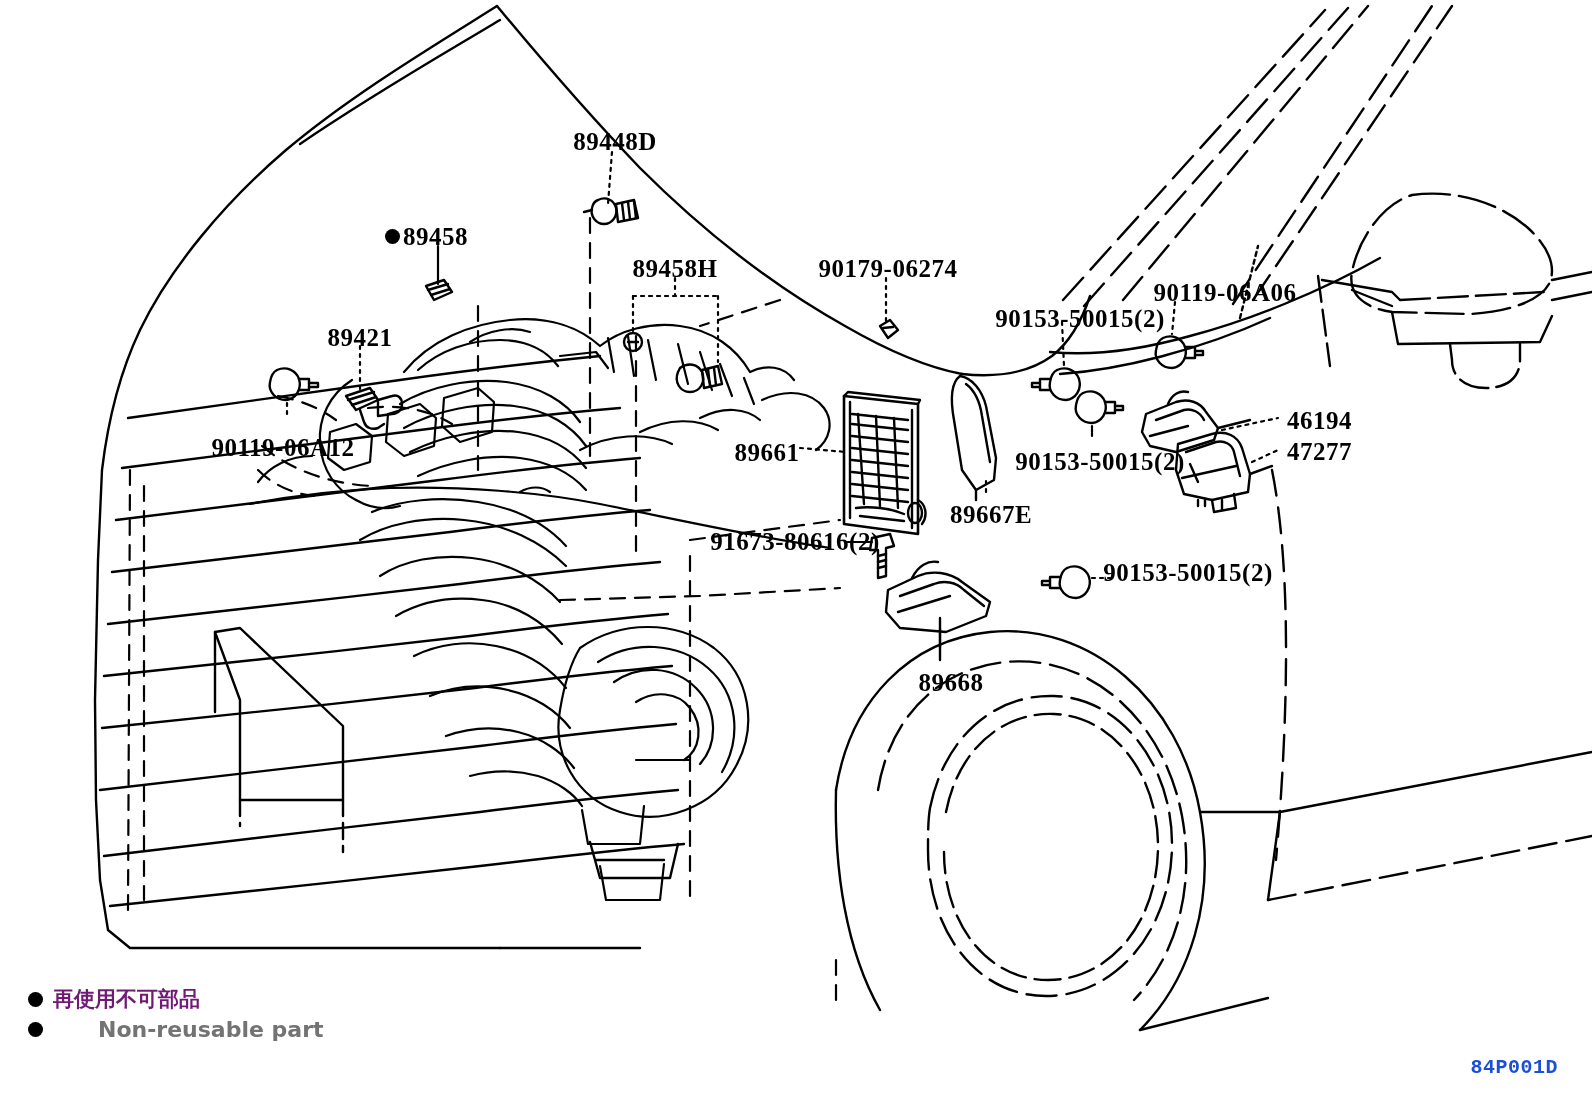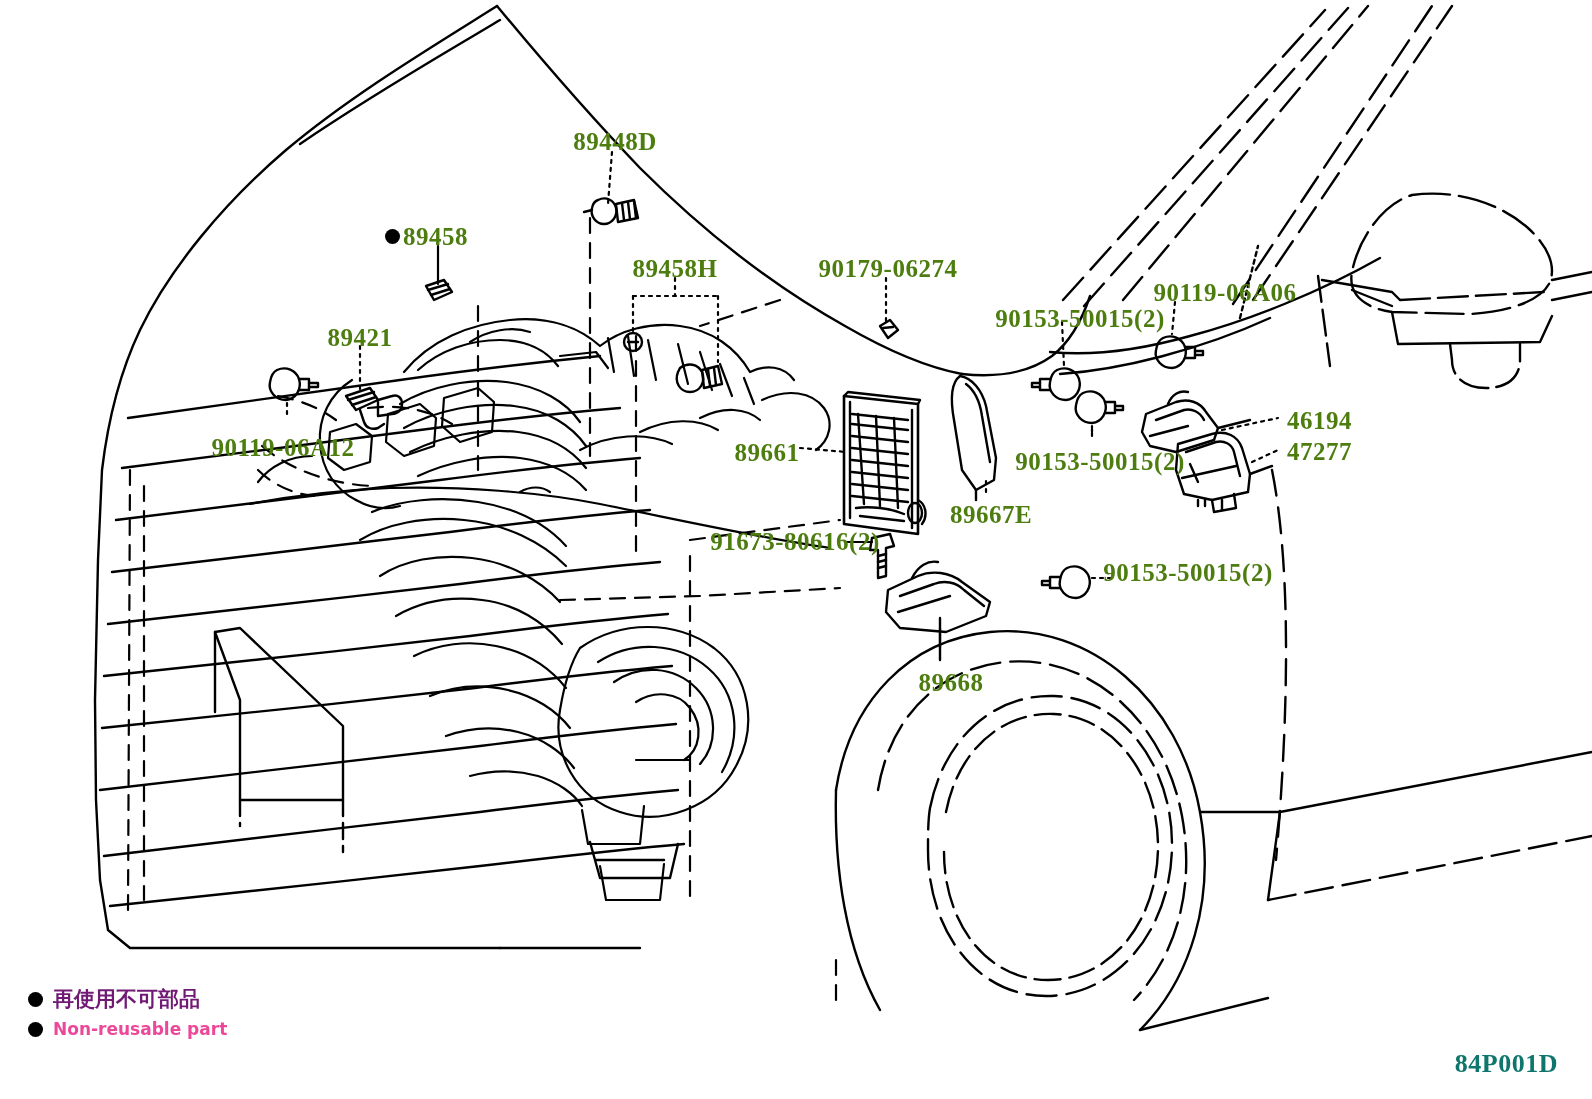--- a/index.html
+++ b/index.html
@@ -24,21 +24,21 @@
     top: 0;
     width: 1592px;
     height: 1099px;
   }
   .callout {
     position: absolute;
     font-family: "Liberation Serif", "DejaVu Serif", serif;
     font-weight: bold;
     font-size: 25px;
     letter-spacing: 0.5px;
-    color: #4d7c0f;
+    color: #000000;
     white-space: nowrap;
     line-height: 1;
   }
   .callout.ctr { transform: translateX(-50%); }
   .callout .bullet {
     display: inline-block;
     width: 15px;
     height: 15px;
     border-radius: 50%;
     background: #000;
@@ -64,32 +64,33 @@
     flex: none;
   }
   .legend-jp {
     font-family: "DejaVu Sans", sans-serif;
     font-size: 21px;
     font-weight: bold;
     color: #701a75;
   }
   .legend-en {
     font-family: "DejaVu Sans", sans-serif;
-    font-size: 17px;
+    font-size: 22px;
     font-weight: bold;
-    color: #ec4899;
+    color: #737373;
+    margin-left: 45px;
   }
   #sheet-code {
     position: absolute;
     right: 34px;
     bottom: 20px;
-    font-family: Liberation Serif, serif;
+    font-family: Liberation Mono, monospace;
     font-weight: bold;
-    font-size: 26px;
-    color: #0f766e;
+    font-size: 20px;
+    color: #1d4ed8;
     letter-spacing: 0.5px;
   }
 </style>
 </head>
 <body>
 
 <div id="sheet">
 
   <svg id="artwork" viewBox="0 0 1592 1099" xmlns="http://www.w3.org/2000/svg">
     <g fill="none" stroke="#000" stroke-width="2.4" stroke-linecap="round" stroke-linejoin="round">

